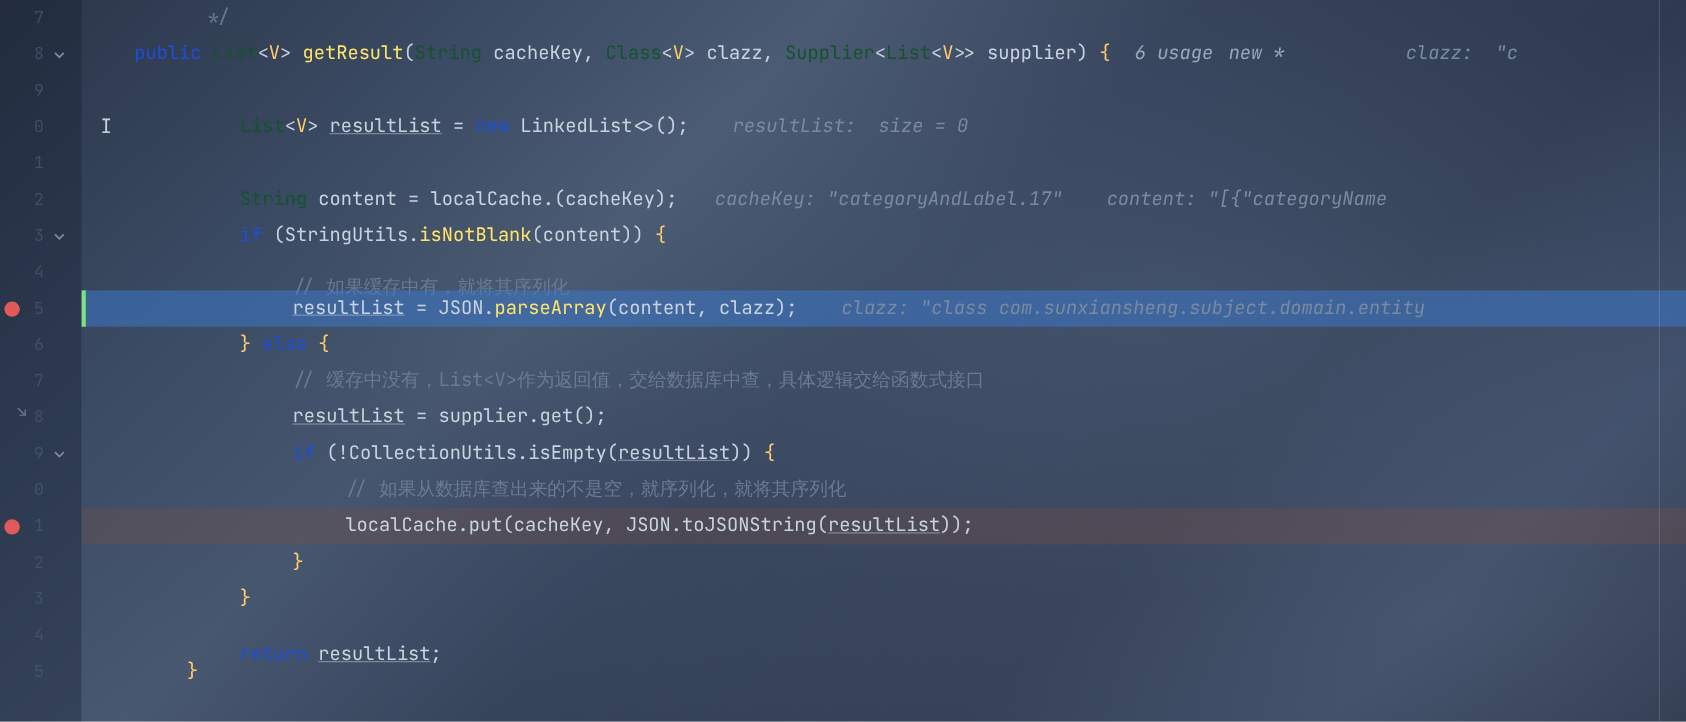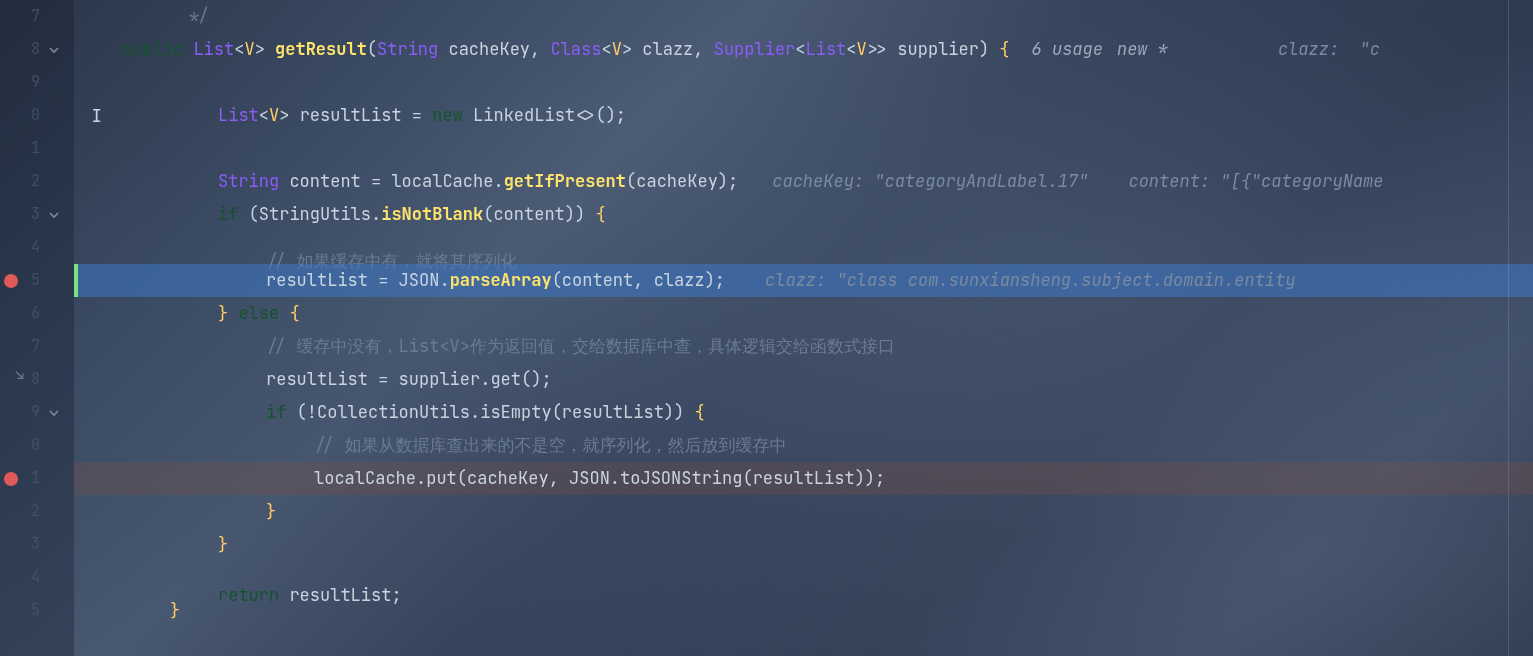--- a/index.html
+++ b/index.html
@@ -61,26 +61,26 @@
 }
 .line.hl {
   background: rgba(60,120,200,0.55);
 }
 .line.hl::before {
   content: ""; position: absolute; left: 0; top: 0; bottom: 0; width: 4px;
   background: #7ee07e;
 }
 .line.warn { background: rgba(140,80,60,0.25); }
 
-.k  { color: #14532d; }       
-.ty { color: #8b5cf6; }       
+.k  { color: #1d4ed8; }       
+.ty { color: #14532d; }       
 .gp { color: #ffcc66; }       
-.fn { color: #ffe46b; font-weight: bold; }       
+.fn { color: #ffe46b; }       
 .id { color: #c9d3e0; }       
-.un { text-decoration-color: rgba(200,210,225,0.5); }
+.un { text-decoration: underline; text-decoration-color: rgba(200,210,225,0.5); }
 .op { color: #c9d3e0; }
 .pn { color: #c9d3e0; }       
 .br { color: #ffcc66; }       
 .cm { color: #6a7a92; font-style: normal; }
 .hint { color: #7a8aa0; font-style: italic; }
 .hint2 { color: #9aa8bc; font-style: italic; }
 .sp { display: inline-block; }
 svg { display: block; }
 </style>
 </head>
@@ -178,27 +178,27 @@
       <span class="ty">Supplier</span><span class="pn">&lt;</span><span class="ty">List</span><span class="pn">&lt;</span><span class="gp">V</span><span class="pn">&gt;&gt; </span><span class="id">supplier</span><span class="pn">) </span><span class="br">{</span>
       <span class="sp" style="width:22px"></span><span class="hint2">6 usage</span><span class="sp" style="width:14px"></span><span class="hint2">new *</span>
       <span class="sp" style="width:110px"></span><span class="hint">clazz:  "c</span>
     </div>
 
 
     <div class="line" style="top:99px"><span class="sp" style="width:96px"></span>
       <span class="ty">List</span><span class="pn">&lt;</span><span class="gp">V</span><span class="pn">&gt; </span>
       <span class="id un">resultList</span><span class="op"> = </span>
       <span class="k">new</span><span> </span><span class="id">LinkedList</span><span class="pn">&lt;&gt;();</span>
-      <span class="sp" style="width:40px"></span>
+      <span class="sp" style="width:40px"></span><span class="hint">resultList:  size = 0</span>
     </div>
 
 
     <div class="line" style="top:165px"><span class="sp" style="width:96px"></span>
       <span class="ty">String</span><span> </span><span class="id">content</span><span class="op"> = </span>
-      <span class="id">localCache</span><span class="pn">.</span><span class="fn">getIfPresent</span><span class="pn">(</span><span class="id">cacheKey</span><span class="pn">);</span>
+      <span class="id">localCache</span><span class="pn">.</span><span class="pn">(</span><span class="id">cacheKey</span><span class="pn">);</span>
       <span class="sp" style="width:34px"></span><span class="hint">cacheKey: "categoryAndLabel.17"</span>
       <span class="sp" style="width:40px"></span><span class="hint">content: "[{"categoryName</span>
     </div>
 
     <div class="line" style="top:198px"><span class="sp" style="width:96px"></span>
       <span class="k">if</span><span class="pn"> (</span><span class="id">StringUtils</span><span class="pn">.</span><span class="fn">isNotBlank</span><span class="pn">(</span><span class="id">content</span><span class="pn">)) </span><span class="br">{</span>
     </div>
 
     <div class="line" style="top:245px"><span class="sp" style="width:144px"></span><span class="cm">// 如果缓存中有，就将其序列化</span></div>
 
@@ -213,21 +213,21 @@
     <div class="line" style="top:330px"><span class="sp" style="width:144px"></span><span class="cm">// 缓存中没有，List&lt;V&gt;作为返回值，交给数据库中查，具体逻辑交给函数式接口</span></div>
 
     <div class="line" style="top:363px"><span class="sp" style="width:144px"></span>
       <span class="id un">resultList</span><span class="op"> = </span><span class="id">supplier</span><span class="pn">.</span><span class="id">get</span><span class="pn">();</span>
     </div>
 
     <div class="line" style="top:396px"><span class="sp" style="width:144px"></span>
       <span class="k">if</span><span class="pn"> (!</span><span class="id">CollectionUtils</span><span class="pn">.</span><span class="id">isEmpty</span><span class="pn">(</span><span class="id un">resultList</span><span class="pn">)) </span><span class="br">{</span>
     </div>
 
-    <div class="line" style="top:429px"><span class="sp" style="width:192px"></span><span class="cm">// 如果从数据库查出来的不是空，就序列化，然后放到缓存中</span></div>
+    <div class="line" style="top:429px"><span class="sp" style="width:192px"></span><span class="cm">// 如果从数据库查出来的不是空，就序列化，就将其序列化</span></div>
 
     <div class="line warn" style="top:462px"><span class="sp" style="width:192px"></span>
       <span class="id">localCache</span><span class="pn">.</span><span class="id">put</span><span class="pn">(</span><span class="id">cacheKey</span><span class="pn">, </span><span class="id">JSON</span><span class="pn">.</span><span class="id">toJSONString</span><span class="pn">(</span><span class="id un">resultList</span><span class="pn">));</span>
     </div>
 
     <div class="line" style="top:495px"><span class="sp" style="width:144px"></span><span class="br">}</span></div>
     <div class="line" style="top:528px"><span class="sp" style="width:96px"></span><span class="br">}</span></div>
 
     <div class="line" style="top:579px"><span class="sp" style="width:96px"></span>
       <span class="k">return</span><span> </span><span class="id un">resultList</span><span class="pn">;</span>

